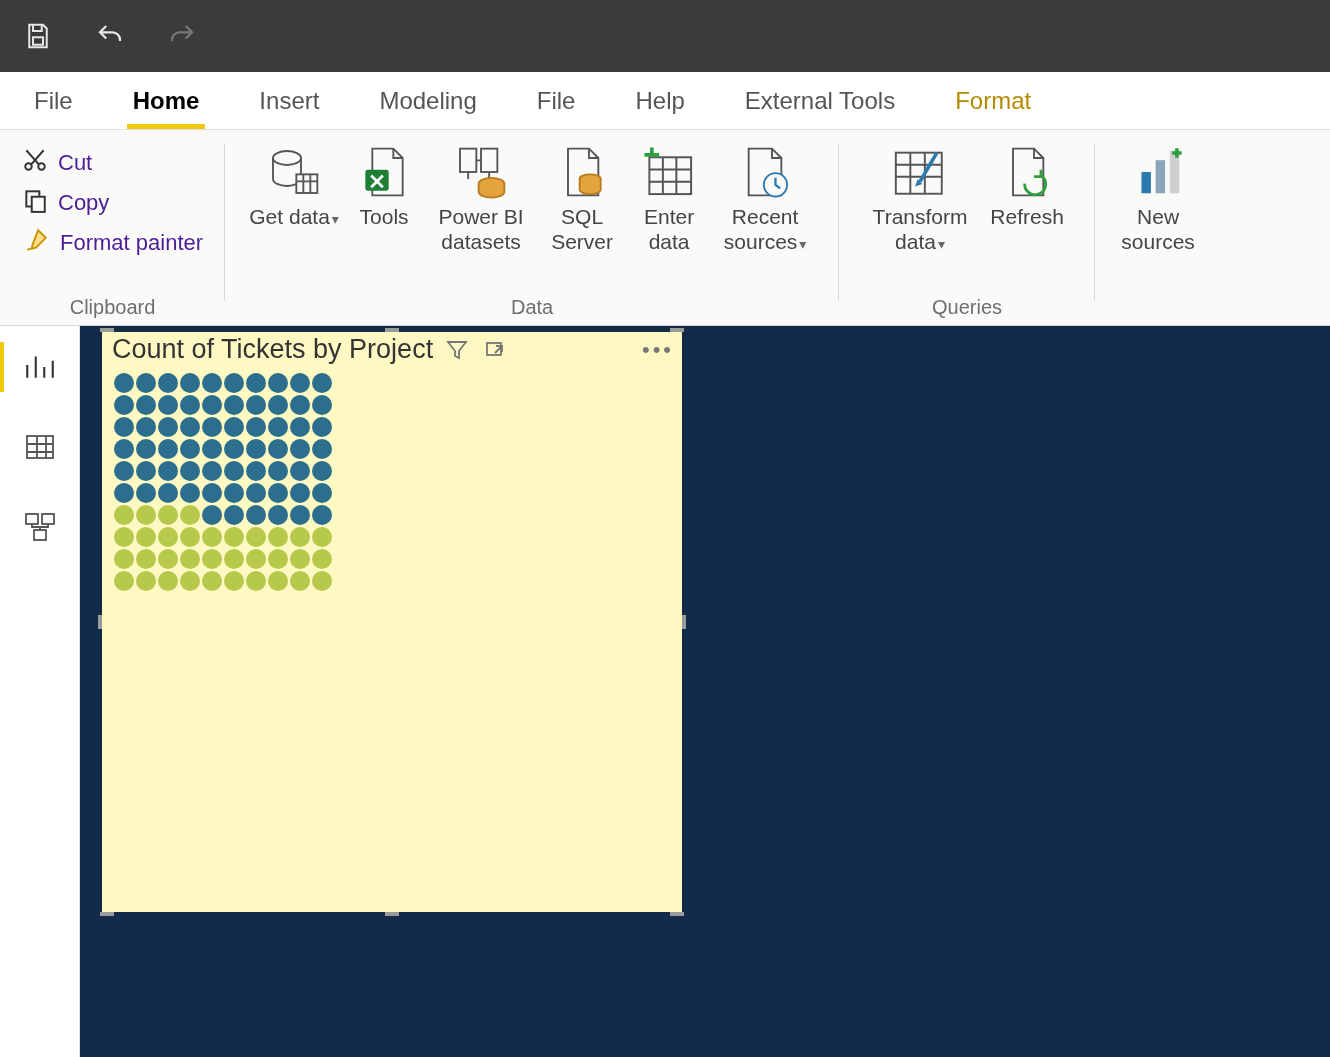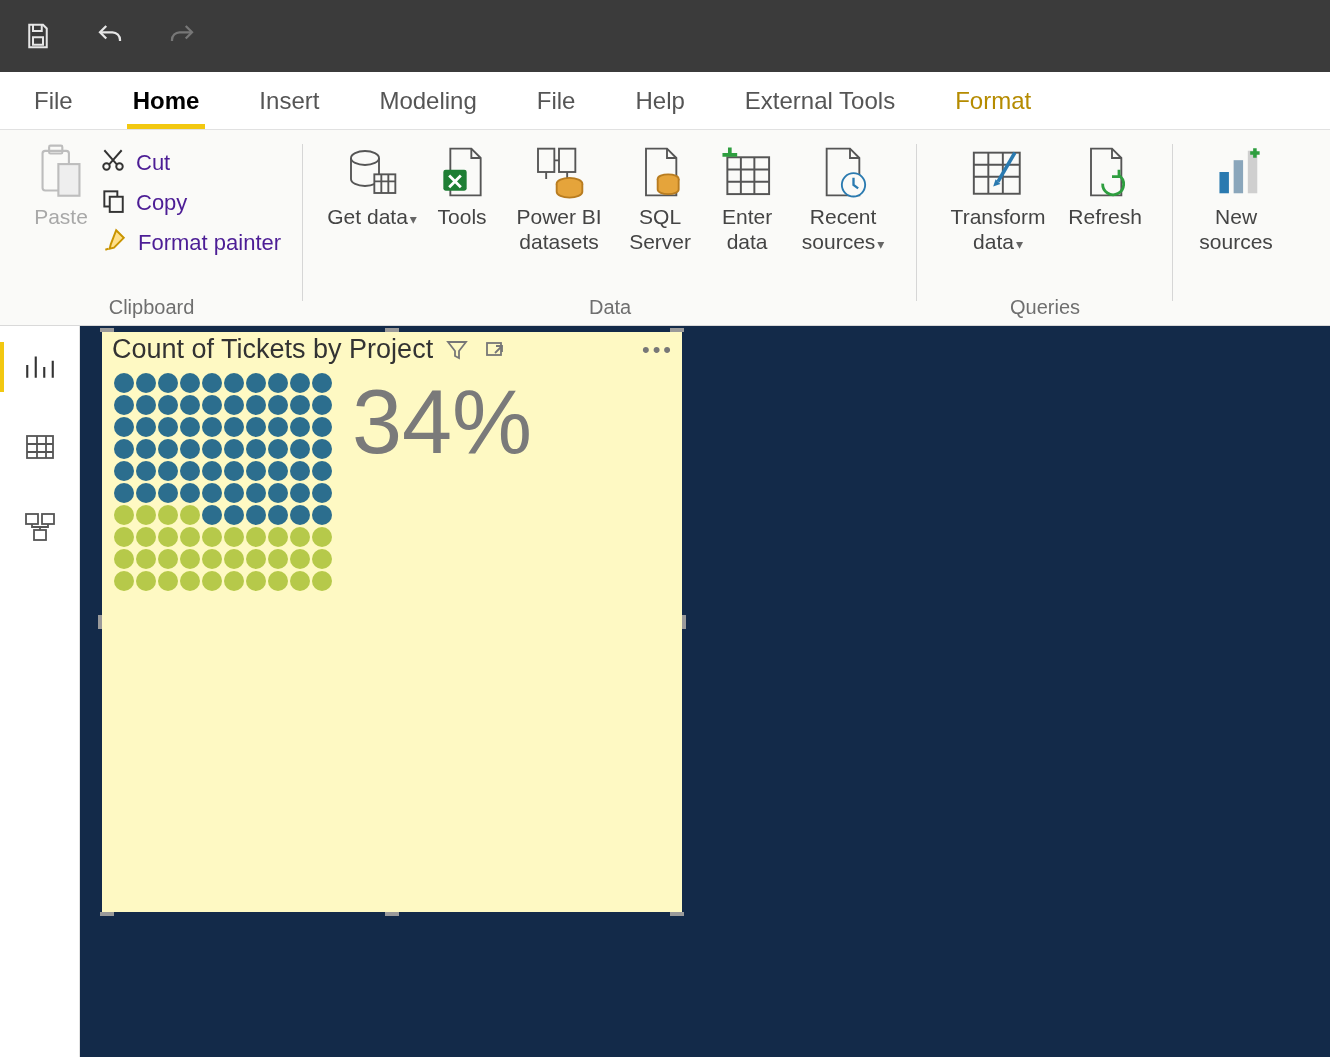--- a/index.html
+++ b/index.html
@@ -176,30 +176,20 @@
   <div class="ribbon-tab">File</div>
   <div class="ribbon-tab">Help</div>
   <div class="ribbon-tab">External Tools</div>
   <div class="ribbon-tab accent">Format</div>
 </div>
 
 <div class="ribbon">
 
   <div class="group vline">
     <div class="group-body">
-      <div class="big-btn disabled" style="width:78px">
-        <div class="big-icon">
-          <svg width="54" height="58" viewBox="0 0 40 44" fill="none" stroke="#bdbdbd" stroke-width="1.6">
-            <rect x="6" y="6" width="20" height="30" rx="2"></rect>
-              <rect x="11" y="2" width="10" height="6" rx="1"></rect>
-            <rect x="18" y="16" width="16" height="24" fill="#eee" stroke="#bdbdbd"></rect>
-          </svg>
-        </div>
-        <span>Paste</span>
-      </div>
       <div style="display:flex;flex-direction:column;gap:2px;padding-top:4px">
         <div class="small-row">
           <span>
             <svg width="26" height="26" viewBox="0 0 24 24" fill="none" stroke="#333" stroke-width="1.8">
               <circle cx="6" cy="18" r="3"></circle>
                 <circle cx="18" cy="18" r="3"></circle>
               <path d="M8.5 16L20 3M15.5 16L4 3"></path>
             </svg>
           </span>
           <span>Cut</span>
@@ -494,17 +484,16 @@
             <div class="dot" style="background: rgb(182, 201, 74);"></div>
             <div class="dot" style="background: rgb(182, 201, 74);"></div>
             <div class="dot" style="background: rgb(182, 201, 74);"></div>
             <div class="dot" style="background: rgb(182, 201, 74);"></div>
             <div class="dot" style="background: rgb(182, 201, 74);"></div>
             <div class="dot" style="background: rgb(182, 201, 74);"></div>
             <div class="dot" style="background: rgb(182, 201, 74);"></div>
             <div class="dot" style="background: rgb(182, 201, 74);"></div>
             <div class="dot" style="background: rgb(182, 201, 74);"></div>
           </div>
-        <div class="big-pct">34%</div>
       </div>
     </div>
   </div>
 </div>
 
 </body></html>

